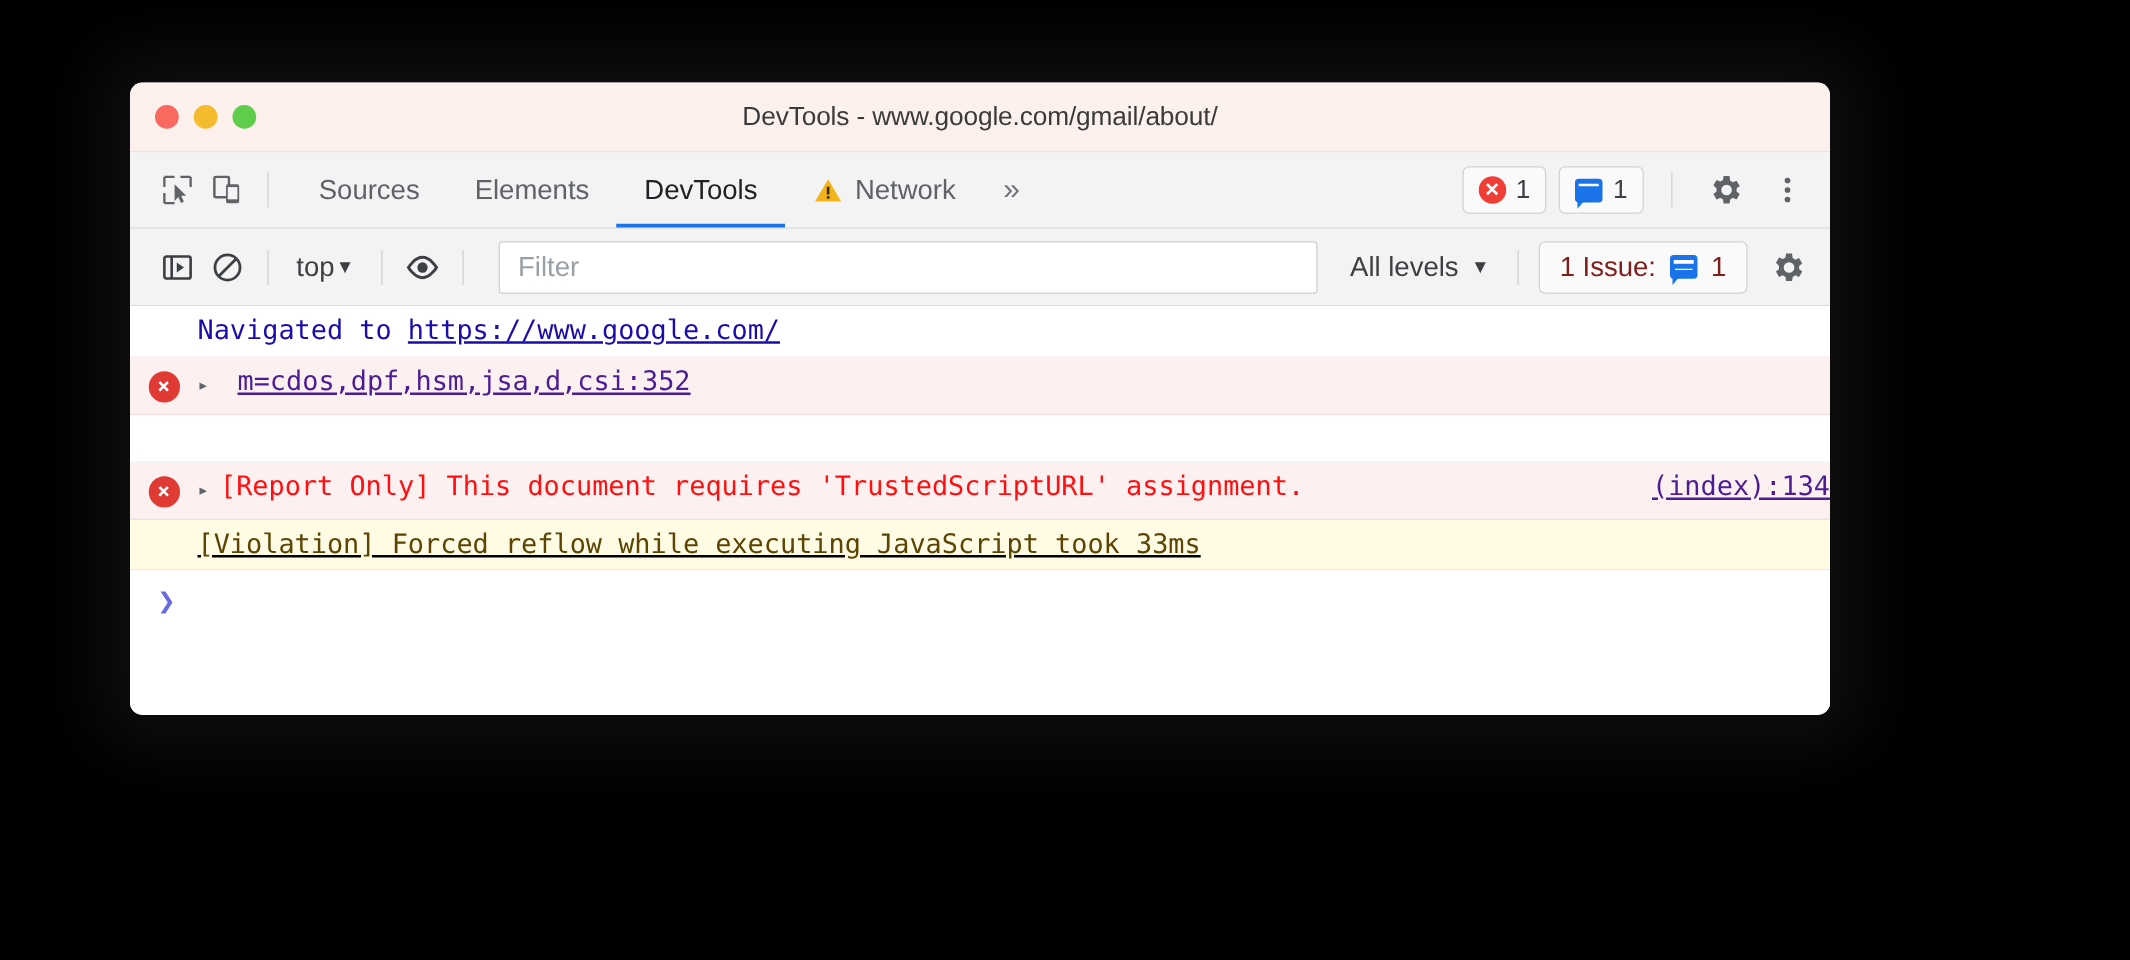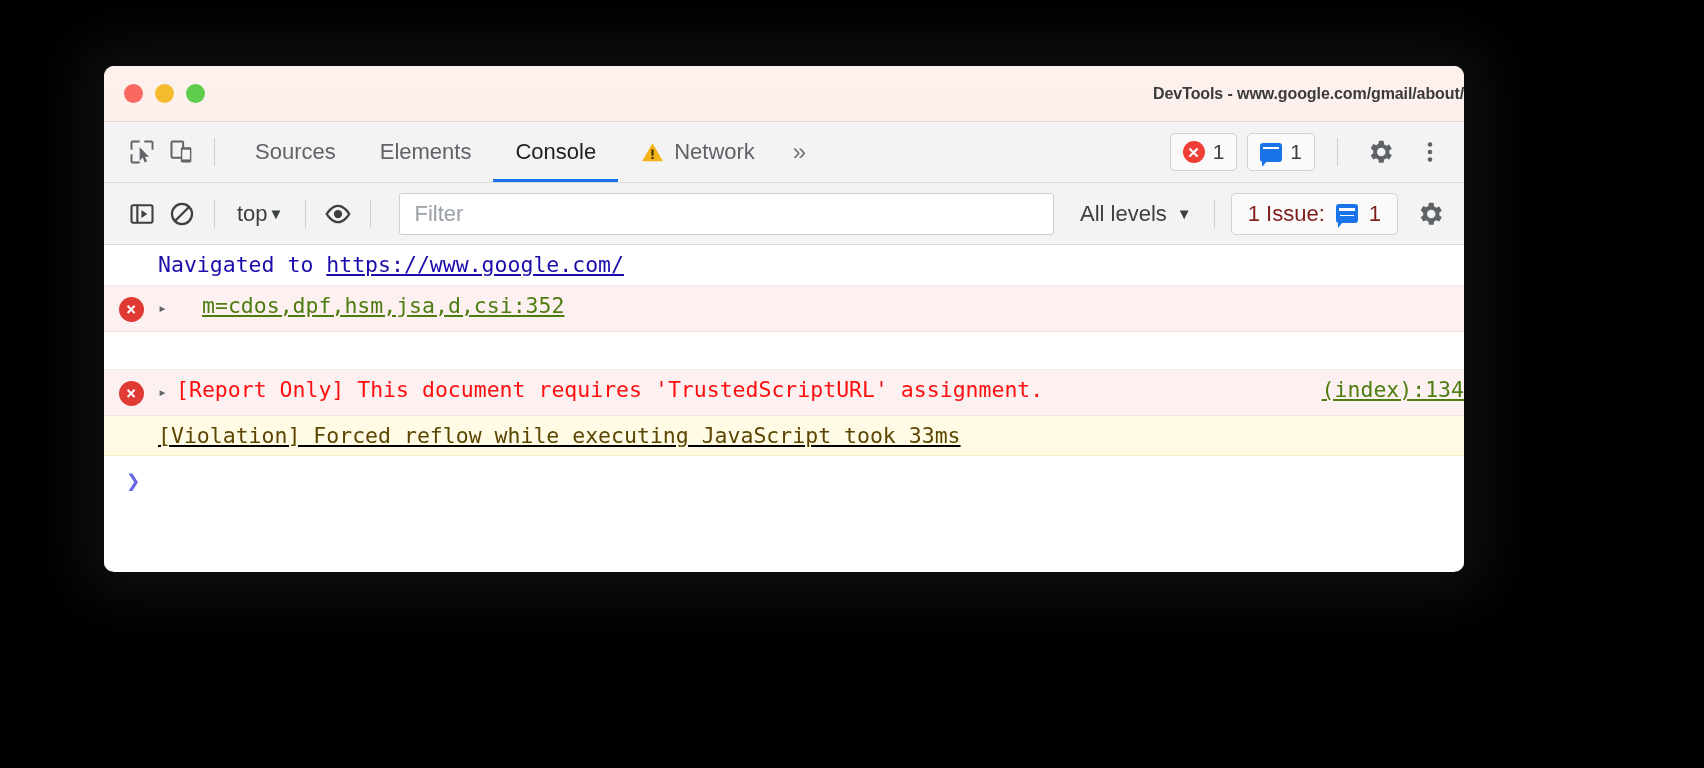--- a/index.html
+++ b/index.html
@@ -32,22 +32,22 @@
     background: linear-gradient(180deg,#fdf1ee 0%, #fcefec 100%);
     border-bottom: 1px solid #e6dad7;
     display: flex; align-items: center;
   }
   .traffic { display: flex; gap: 12px; margin-left: 20px; }
   .dot { width: 19px; height: 19px; border-radius: 50%; }
   .dot.red { background: #f9695f; }
   .dot.yellow { background: #f5bb2f; }
   .dot.green { background: #5fcc4c; }
   .title-text {
-    position: absolute; left: 0; right: 0; text-align: right;
-    font-size: 16px; font-weight: bold; color: #3a3a3a;
+    position: absolute; left: 0; right: 0; text-align: center;
+    font-size: 21px; font-weight: normal; color: #3a3a3a;
     letter-spacing: -0.1px;
     pointer-events: none;
   }
 
   
   .tabbar {
     height: 61px;
     background: #f3f3f3;
     border-bottom: 1px solid #dcdcdc;
     display: flex; align-items: center;
@@ -188,22 +188,22 @@
     white-space: pre-wrap;
     word-break: break-word;
   }
   .msg.nav-text { color: #1a0dab; }
   .msg.err-text { color: #ff0f0f; }
   .msg.warn-text { color: #5c4500; }
   .link-blue {
     color: #1a0dab; text-decoration: underline;
   }
   .src-link {
-    color: #4d7c0f; text-decoration: underline;
-    white-space: nowrap; margin-left: 26px;
+    color: #4c1d95; text-decoration: underline;
+    white-space: nowrap; margin-left: 14px;
     flex: 0 0 auto; align-self: flex-start;
   }
   .prompt-caret {
     color: #6a6ae0; font-size: 24px; font-weight: bold;
     padding-left: 22px; padding-top: 4px;
   }
 
   
   svg { display:block; }
 </style>
@@ -242,21 +242,21 @@
       <div class="vdiv"></div>
 
       <div class="tabs">
         <div class="tab">
           <span>Sources</span>
         </div>
         <div class="tab">
           <span>Elements</span>
         </div>
         <div class="tab active">
-          <span>Console</span>
+          <span>DevTools</span>
         </div>
         <div class="tab">
           <span>
             <svg width="25" height="25" viewBox="0 0 24 24">
               <path d="M12 3.2L22 20.4H2z" fill="#f2b418"></path>
               <rect x="11" y="9" width="2" height="6" fill="#3c2c00"></rect>
               <rect x="11" y="16.2" width="2" height="2" fill="#3c2c00"></rect>
             </svg>
           </span>
           <span>Network</span>

